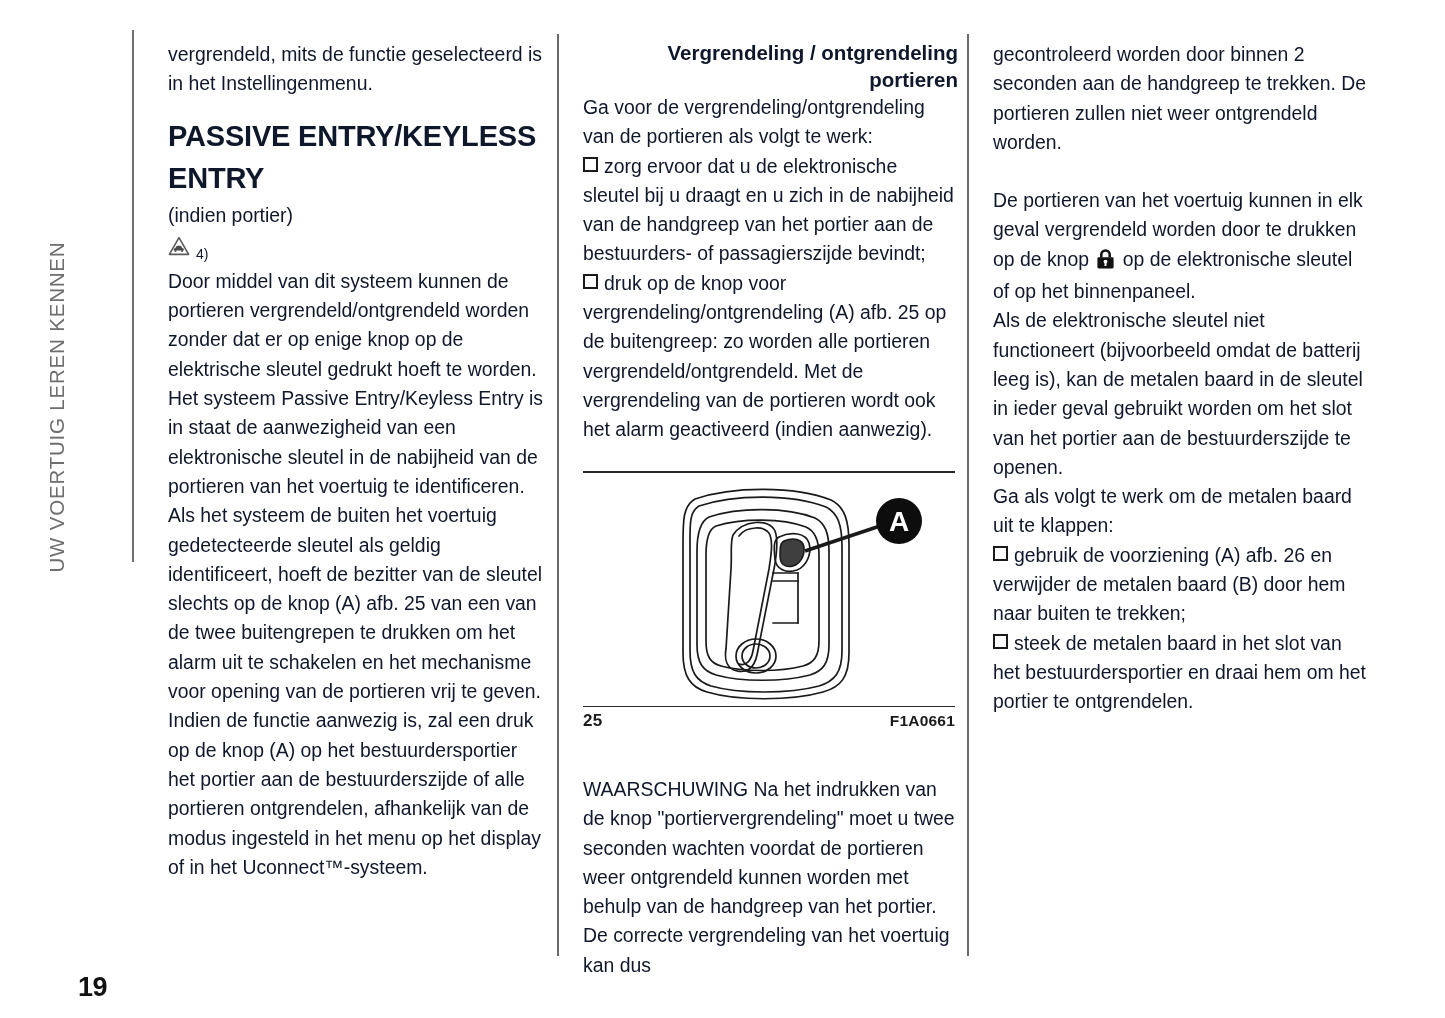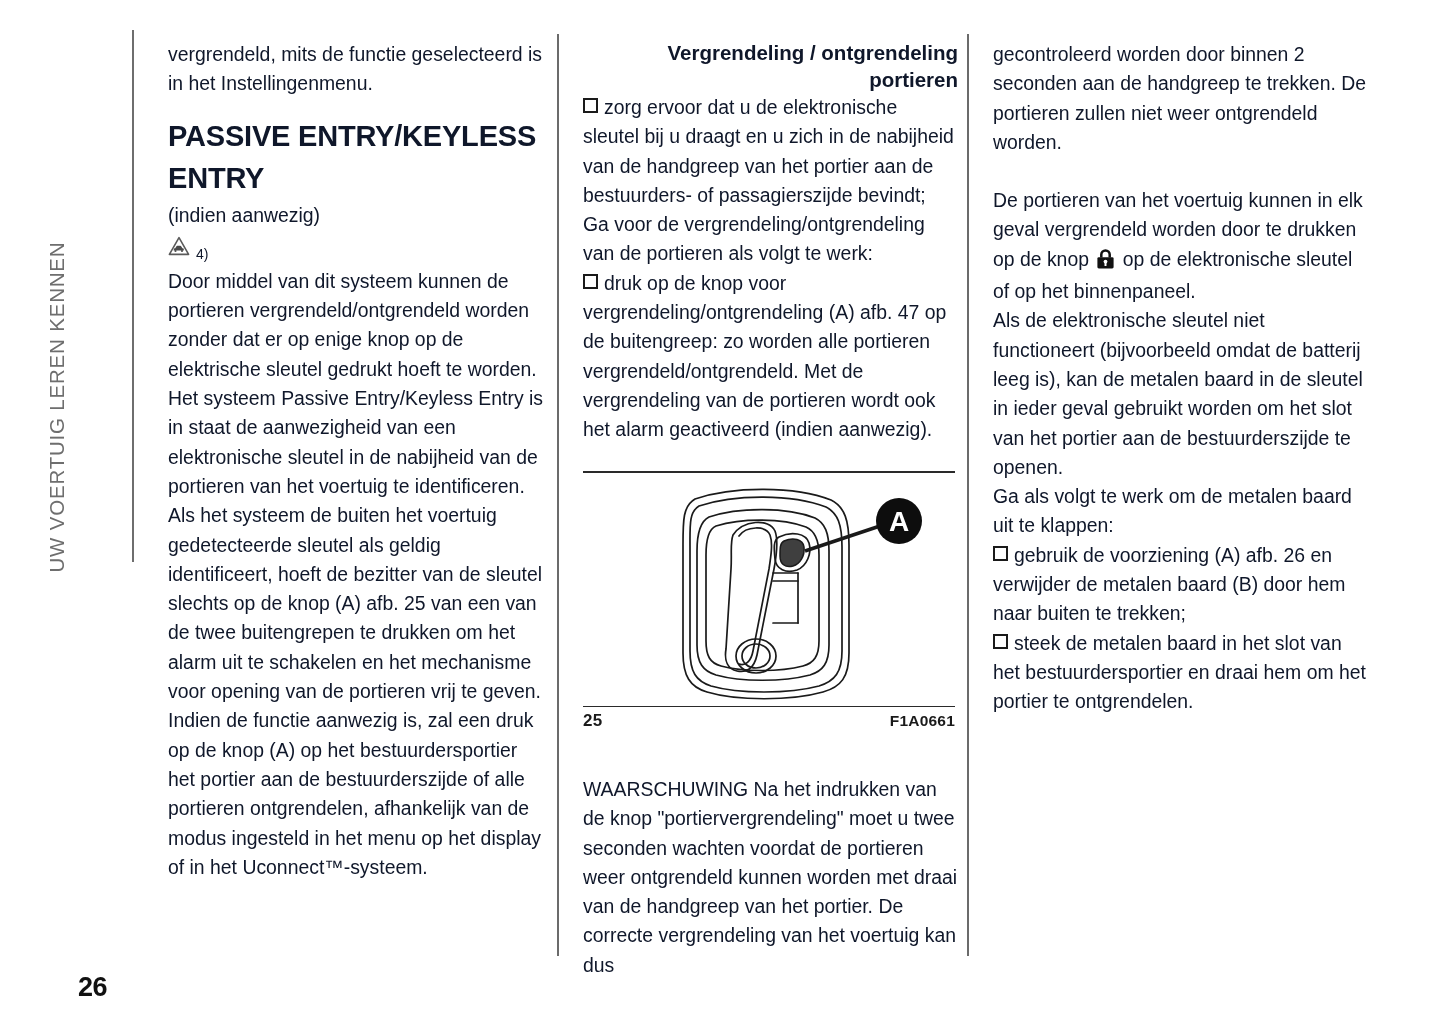--- a/index.html
+++ b/index.html
@@ -181,21 +181,21 @@
   <div class="side-tab-rule"></div>
 
   <div class="col-rule r1"></div>
   <div class="col-rule r2"></div>
 
   <div class="col c1">
     <p>vergrendeld, mits de functie geselecteerd is in het Instellingenmenu.</p>
 
     <p class="h-black">PASSIVE ENTRY/KEYLESS ENTRY</p>
 
-    <p>(indien aanwezig)</p>
+    <p>(indien portier)</p>
 
     <div class="sym-row">
       <span class="tri-icon">
         <svg width="22" height="20" viewBox="0 0 22 20" aria-hidden="true">
           <path d="M11 1.6 L20.6 18.4 L1.4 18.4 Z" fill="#ffffff" stroke="#5a5a5a" stroke-width="1.6" stroke-linejoin="round"></path>
           <path d="M5.6 14.6 h10.2 v-1.4 c0 -0.5 -0.4 -0.9 -0.9 -0.9 h-0.5 l-1.1 -1.9
                    c-0.2 -0.4 -0.6 -0.6 -1 -0.6 h-3 c-0.4 0 -0.8 0.2 -1 0.6
                    l-1.1 1.9 h-0.5 c-0.5 0 -0.9 0.4 -0.9 0.9 z" fill="#4a4a4a"></path>
           <circle cx="7.5" cy="15" r="1.05" fill="#4a4a4a"></circle>
           <circle cx="14" cy="15" r="1.05" fill="#4a4a4a"></circle>
@@ -209,28 +209,28 @@
     <p>Als het systeem de buiten het voertuig gedetecteerde sleutel als geldig identificeert, hoeft de bezitter van de sleutel slechts op de knop (A) afb. 25 van een van de twee buitengrepen te drukken om het alarm uit te schakelen en het mechanisme voor opening van de portieren vrij te geven.</p>
 
     <p>
       <span>Indien de functie aanwezig is, zal een druk op de knop (A) op het bestuurdersportier het portier aan de bestuurderszijde of alle portieren ontgrendelen, afhankelijk van de modus ingesteld in het menu op het display of in het </span><span class="bold-inline">Uconnect™</span><span>-systeem.</span>
     </p>
   </div>
 
   <div class="col c2">
     <p class="h-sub" style="margin-top:0">Vergrendeling / ontgrendeling portieren</p>
 
+    <p>Ga voor de vergrendeling/ontgrendeling van de portieren als volgt te werk:</p>
+
     <p>
       <span class="bullet-sq"></span><span>zorg ervoor dat u de elektronische sleutel bij u draagt en u zich in de nabijheid van de handgreep van het portier aan de bestuurders- of passagierszijde bevindt;</span>
     </p>
 
-    <p>Ga voor de vergrendeling/ontgrendeling van de portieren als volgt te werk:</p>
-
-    <p>
-      <span class="bullet-sq"></span><span>druk op de knop voor vergrendeling/ontgrendeling (A) afb. 47 op de buitengreep: zo worden alle portieren vergrendeld/ontgrendeld. Met de vergrendeling van de portieren wordt ook het alarm geactiveerd (indien aanwezig).</span>
+    <p>
+      <span class="bullet-sq"></span><span>druk op de knop voor vergrendeling/ontgrendeling (A) afb. 25 op de buitengreep: zo worden alle portieren vergrendeld/ontgrendeld. Met de vergrendeling van de portieren wordt ook het alarm geactiveerd (indien aanwezig).</span>
     </p>
   </div>
 
   <div class="figure">
     <div class="fig-rule"></div>
 
     <div class="fig-body">
       <svg width="372" height="233" viewBox="0 0 372 233">
         <g fill="none" stroke="#1a1a1a" stroke-width="1.7" stroke-linejoin="round" stroke-linecap="round">
 
@@ -307,21 +307,21 @@
     </div>
 
     <div class="fig-rule"></div>
     <div class="fig-caption">
       <span class="fig-num">25</span>
       <span>F1A0661</span>
     </div>
   </div>
 
   <div class="col" style="left:583px; top:775px;">
-    <p>WAARSCHUWING Na het indrukken van de knop "portiervergrendeling" moet u twee seconden wachten voordat de portieren weer ontgrendeld kunnen worden met draai van de handgreep van het portier. De correcte vergrendeling van het voertuig kan dus</p>
+    <p>WAARSCHUWING Na het indrukken van de knop "portiervergrendeling" moet u twee seconden wachten voordat de portieren weer ontgrendeld kunnen worden met behulp van de handgreep van het portier. De correcte vergrendeling van het voertuig kan dus</p>
   </div>
 
   <div class="col c3">
     <p>gecontroleerd worden door binnen 2 seconden aan de handgreep te trekken. De portieren zullen niet weer ontgrendeld worden.</p>
 
     <div class="spacer-para"></div>
 
     <p>
       <span>De portieren van het voertuig kunnen in elk geval vergrendeld worden door te drukken op de knop </span><span class="lock-inline">
         <svg width="19" height="21" viewBox="0 0 19 21" aria-hidden="true">
@@ -339,15 +339,15 @@
 
     <p>
       <span class="bullet-sq"></span><span>gebruik de voorziening (A) afb. 26 en verwijder de metalen baard (B) door hem naar buiten te trekken;</span>
     </p>
 
     <p>
       <span class="bullet-sq"></span><span>steek de metalen baard in het slot van het bestuurdersportier en draai hem om het portier te ontgrendelen.</span>
     </p>
   </div>
 
-  <div class="page-num">26</div>
+  <div class="page-num">19</div>
 
 </div>
 
 </body></html>

